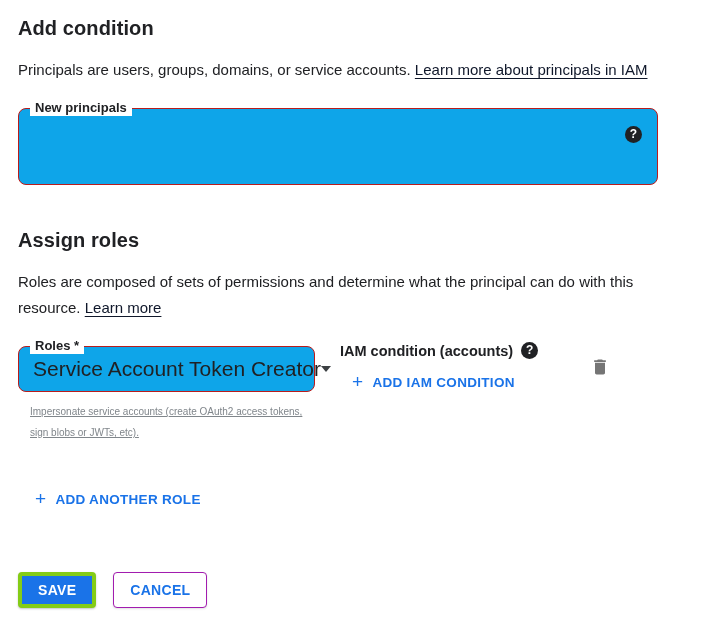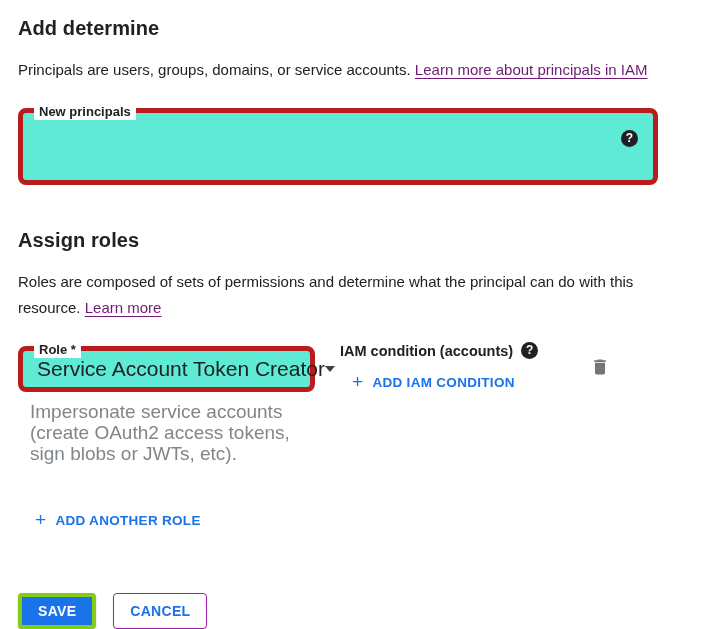--- a/index.html
+++ b/index.html
@@ -20,32 +20,32 @@
     letter-spacing: 0.1px;
   }
   p.section-desc {
     margin-top: 17px;
     font-size: 15px;
     line-height: 26px;
     color: #202124;
     width: 650px;
   }
   a.inline-link {
-    color: #701a75;
+    color: #0f172a;
     text-decoration: underline;
     text-underline-offset: 3px;
     cursor: pointer;
   }
 
   
   .outlined-field {
     position: relative;
-    border: 5px solid #b91c1c;
+    border: 1px solid #b91c1c;
     border-radius: 8px;
-    background: #5eead4;
+    background: #0ea5e9;
   }
   .field-label {
     position: absolute;
     top: -9px; left: 11px;
     background: #fff;
     padding: 0 5px;
     font-size: 13px;
     font-weight: bold;
     color: #202124;
     line-height: 16px;
@@ -127,23 +127,24 @@
     width: 0; height: 0;
     border-left: 5.5px solid transparent;
     border-right: 5.5px solid transparent;
     border-top: 6px solid #3c4043;
     margin-right: 14px;
     flex: none;
   }
   .role-helper {
     margin: 9px 0 0 12px;
     width: 282px;
-    font-size: 19px;
+    font-size: 10px;
     line-height: 21px;
     color: #80868b;
+    text-decoration: underline;
   }
 
   .condition-col { margin-left: 25px; width: 250px; flex: none; }
   .condition-label-row {
     display: flex;
     align-items: center;
     margin-top: -4px;
   }
   .condition-label {
     font-size: 14.5px;
@@ -205,41 +206,41 @@
     border: 1px solid #a21caf;
     box-shadow: 0 1px 2px rgba(60,64,67,0.15);
   }
 </style>
 </head>
 <body>
 
 <div class="page">
 
   
-  <h2 class="section-title">Add determine</h2>
+  <h2 class="section-title">Add condition</h2>
 
   <p class="section-desc"><span>Principals are users, groups, domains, or service accounts.</span>
     <a class="inline-link">Learn more about principals in IAM</a></p>
 
   <div class="outlined-field principals-field">
     <span class="field-label">New principals</span>
     <span class="help-icon principals-help">?</span>
   </div>
 
   
   <h2 class="section-title assign-roles-title">Assign roles</h2>
 
   <p class="section-desc"><span>Roles are composed of sets of permissions and determine what the principal can do with this resource.</span>
     <a class="inline-link">Learn more</a></p>
 
   <div class="role-row">
 
     <div class="role-col">
       <div class="outlined-field role-select">
-        <span class="field-label">Role *</span>
+        <span class="field-label">Roles *</span>
         <span class="role-value">Service Account Token Creator</span>
         <span class="dropdown-arrow"></span>
       </div>
       <div class="role-helper">Impersonate service accounts (create OAuth2 access tokens, sign blobs or JWTs, etc).</div>
     </div>
 
     <div class="condition-col">
       <div class="condition-label-row">
         <span class="condition-label">IAM condition (accounts)</span>
         <span class="help-icon">?</span>

